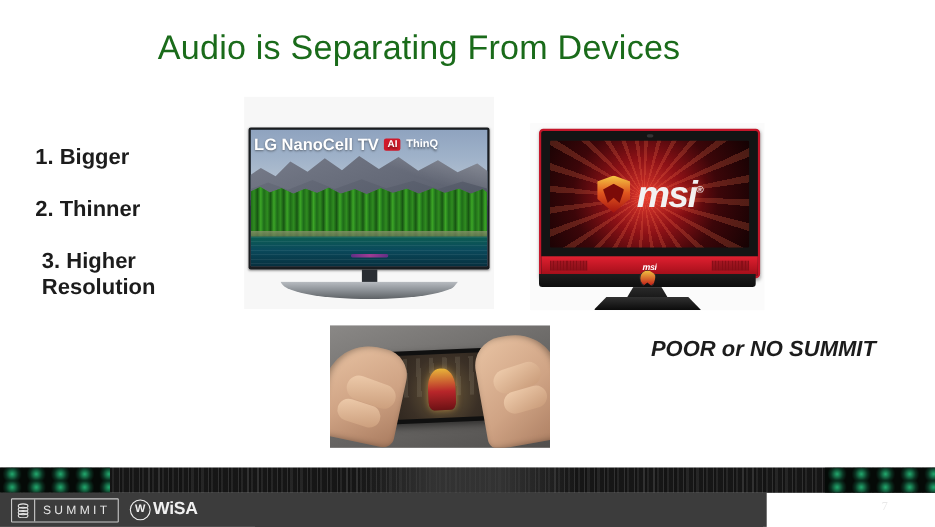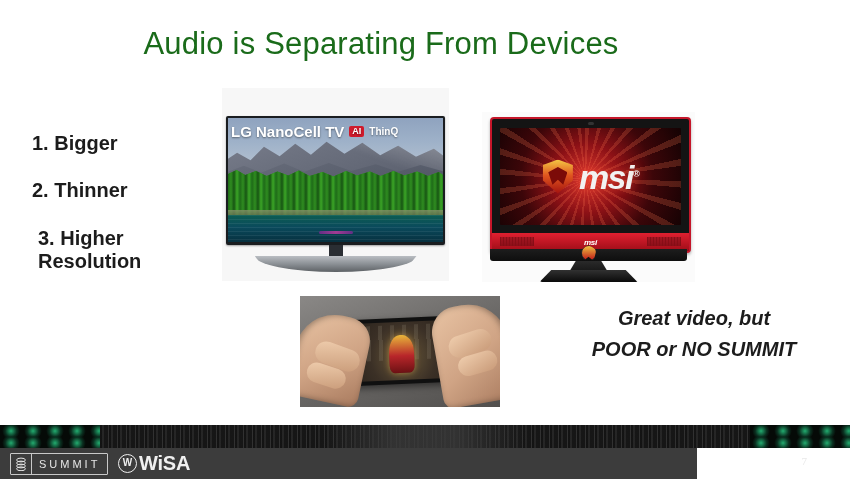--- a/index.html
+++ b/index.html
@@ -436,21 +436,21 @@
     color: #f0f0f0;
   }
   .wisa-circle {
     width: 17px; height: 17px;
     border: 1.5px solid #f0f0f0;
     border-radius: 50%;
     display:flex; align-items:center; justify-content:center;
     font-size: 10px; font-weight: 600; line-height:1;
   }
   .wisa-word {
-    font-size: 20px; font-weight: 600; letter-spacing: -0.2px;
+    font-size: 16px; font-weight: 600; letter-spacing: -0.2px;
   }
   .page-number {
     position: absolute;
     right: 43px; top: 455px;
     color: #e8e8e8;
     font-size: 11px;
     font-family: "Liberation Serif", serif;
   }
 </style>
 </head>
@@ -527,21 +527,20 @@
       <div class="ph-finger f1"></div>
       <div class="ph-finger f2"></div>
     </div>
     <div class="ph-hand right">
       <div class="ph-finger r1"></div>
       <div class="ph-finger r2"></div>
     </div>
   </div>
 
   <div class="caption">
-    <div>Great video, but</div>
     <div>POOR or NO SUMMIT</div>
   </div>
 
   <div class="footer-band">
     <div class="band-stripes"></div>
     <div class="band-stripes-2"></div>
     <div class="band-center-fade"></div>
     <div class="band-dots left"></div>
     <div class="band-dots right"></div>
   </div>

